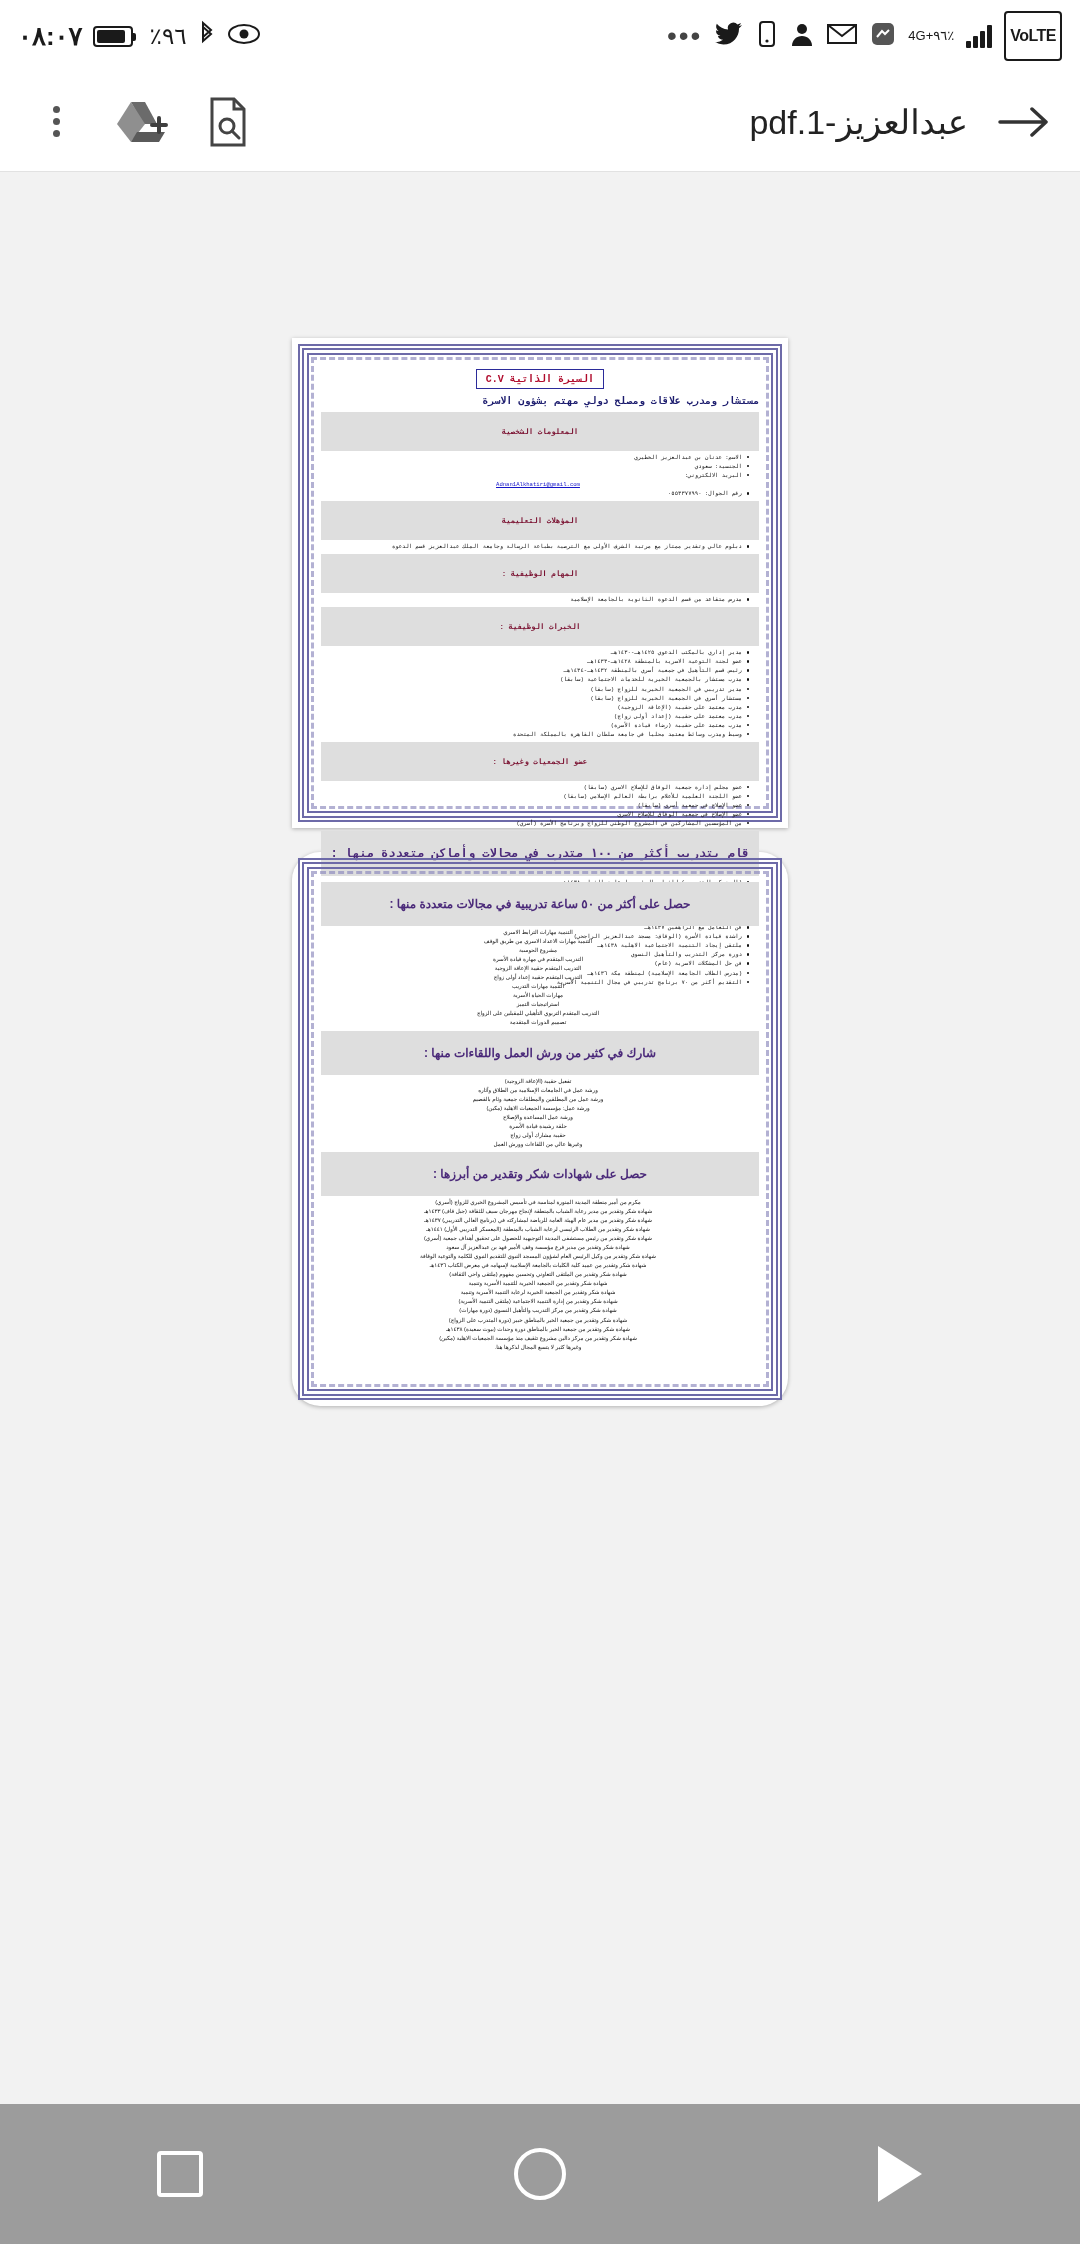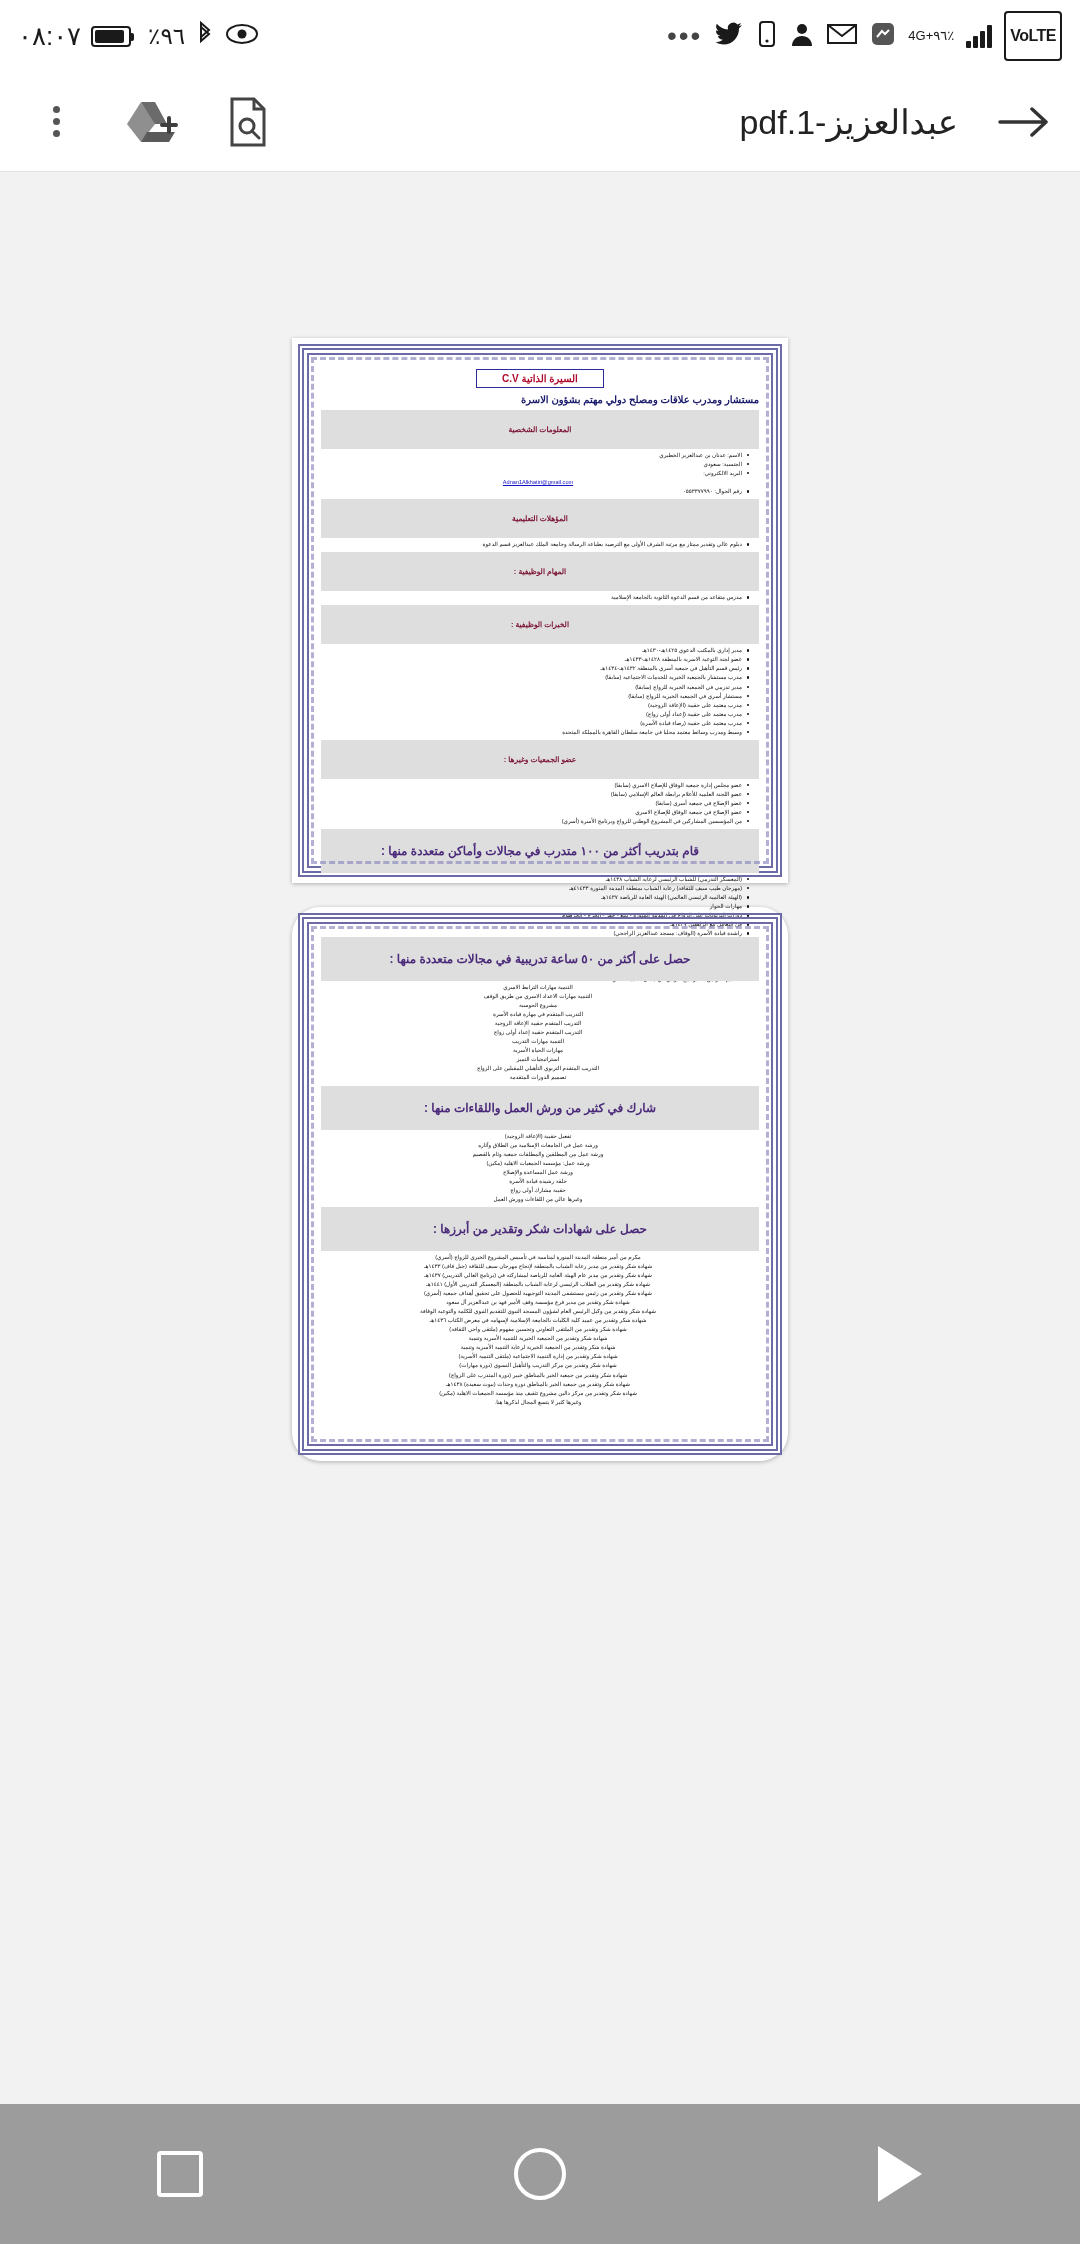--- a/index.html
+++ b/index.html
@@ -15,21 +15,21 @@
     height: 72px;
     background: #ffffff;
     display: flex;
     align-items: center;
     justify-content: space-between;
     padding: 0 18px;
     color: #1a1a1a;
   }
   .status-left { display: flex; align-items: center; gap: 10px; }
   .status-right { display: flex; align-items: center; gap: 12px; }
-  .clock { font-size: 26px; letter-spacing: 0.5px; }
+  .clock { font-size: 26px; letter-spacing: 0.5px; font-weight: bold; }
   .battery-pct { font-size: 23px; margin-left: 7px; }
 
   .battery-icon {
     width: 40px; height: 21px;
     border: 2px solid #1a1a1a;
     border-radius: 4px;
     position: relative;
     display: inline-block;
   }
   .battery-icon::after {
@@ -71,21 +71,21 @@
     letter-spacing: -0.5px;
   }
 
   
   .app-bar {
     height: 100px;
     background: #ffffff;
     display: flex;
     align-items: center;
     padding: 0 26px;
-    gap: 36px;
+    gap: 26px;
     border-bottom: 1px solid #e2e2e2;
   }
   .app-bar .icon-btn {
     width: 60px; height: 60px;
     display: flex; align-items: center; justify-content: center;
     cursor: pointer;
     flex: 0 0 auto;
   }
   .doc-title {
     flex: 1 1 auto;
@@ -132,21 +132,21 @@
     position: relative;
   }
   .page-inner::before {
     content: "";
     position: absolute;
     inset: 2px;
     border: 3px dashed #8b88bd;
     pointer-events: none;
     opacity: 0.65;
   }
-  .page1 { height: 545px; }
+  .page1 { height: 490px; font-family: Liberation Mono, monospace; }
   .page2 { height: 554px; border-radius: 28px; }
 
   .cv-badge {
     display: block;
     width: 128px;
     margin: 4px auto 6px auto;
     border: 1px solid #2b2b9a;
     color: #b00b2c;
     font-size: 10px;
     font-weight: bold;

